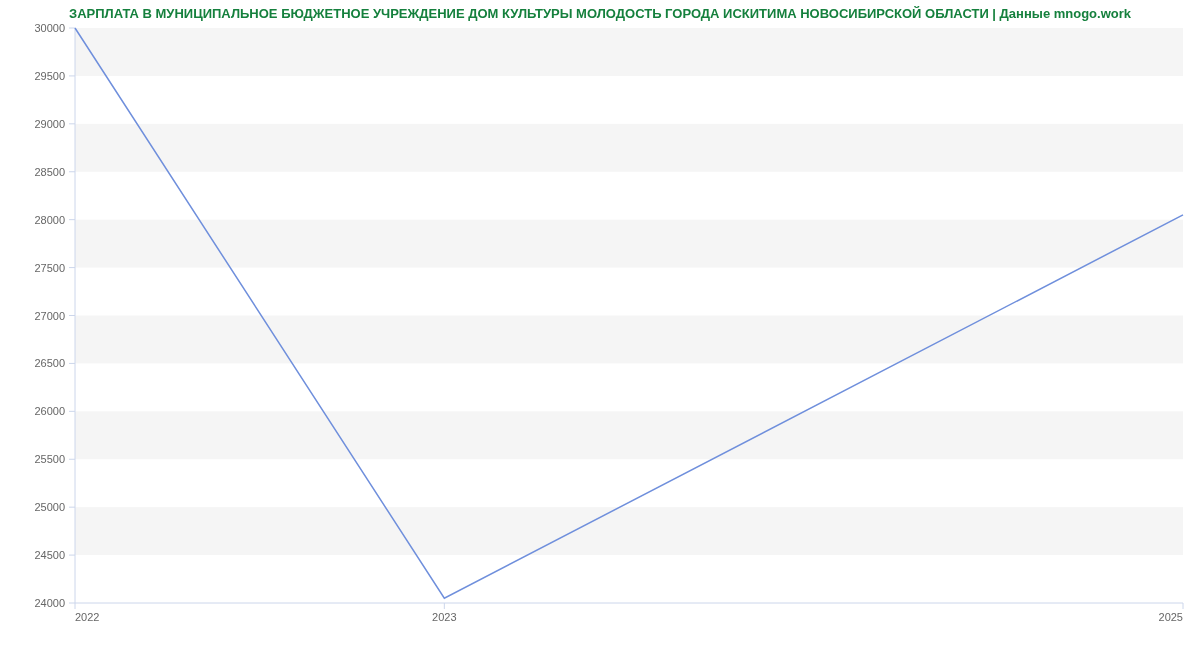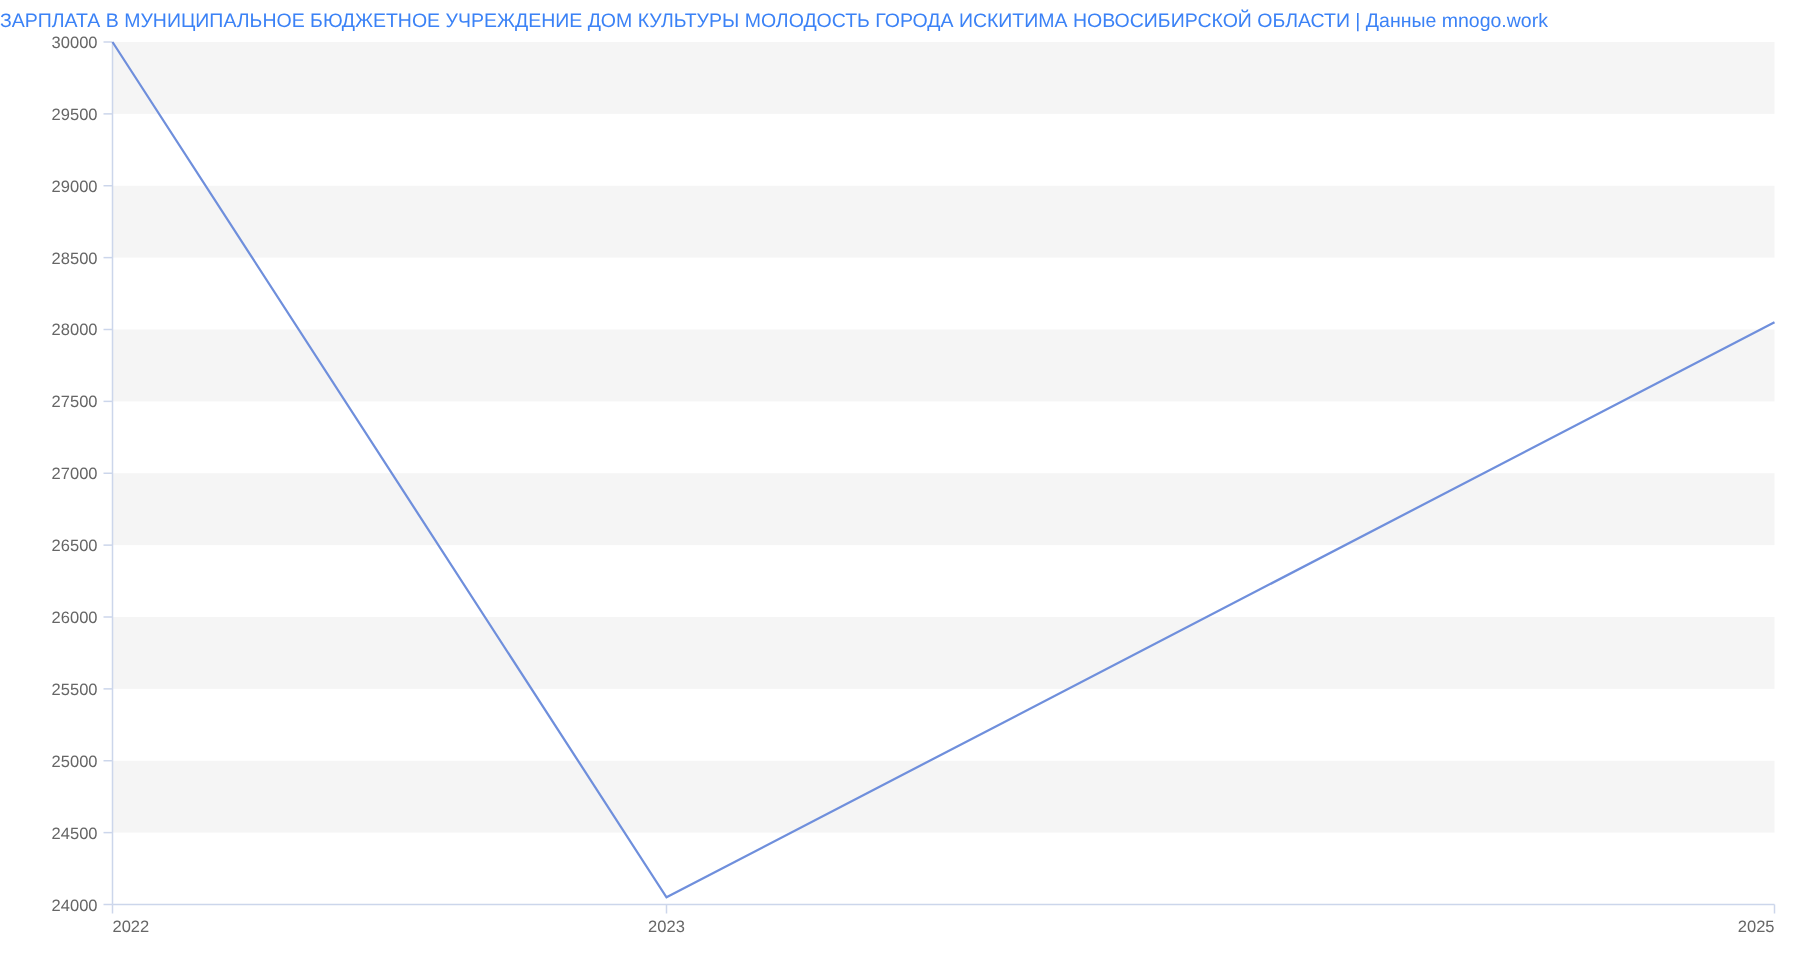--- a/index.html
+++ b/index.html
@@ -14,24 +14,24 @@
   .chart-wrap {
     position: relative;
     width: 1200px;
     height: 650px;
   }
   .title {
     position: absolute;
     top: 6px;
     left: 0;
     right: 0;
-    text-align: left;
+    text-align: center;
     font-size: 13px;
-    font-weight: 400;
-    color: #3b82f6;
+    font-weight: 700;
+    color: #15803d;
     white-space: nowrap;
   }
   svg {
     position: absolute;
     top: 0;
     left: 0;
   }
   .y-tick-label, .x-tick-label {
     font-size: 11px;
     fill: #666;

